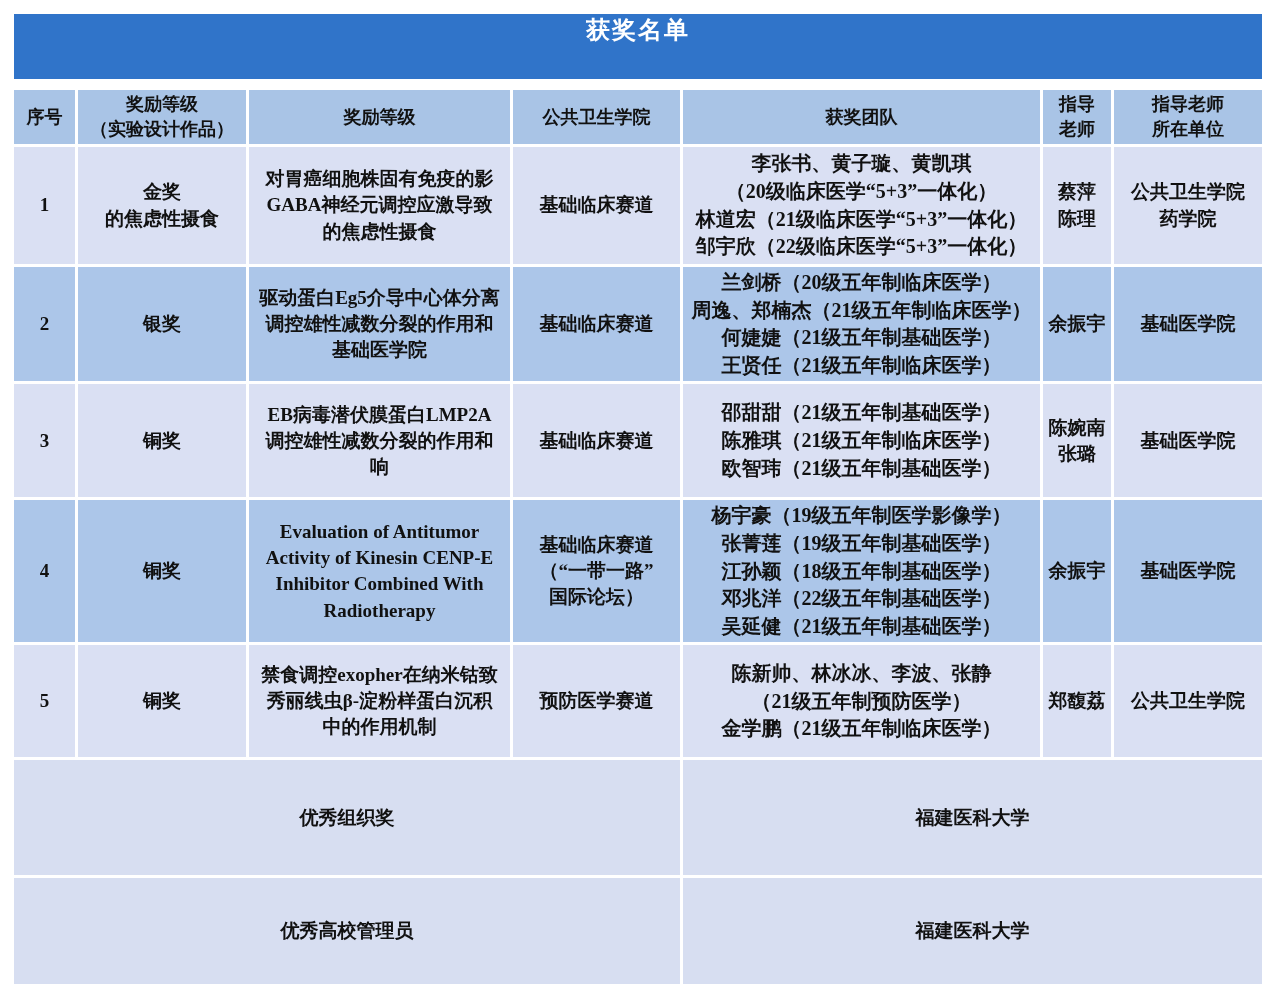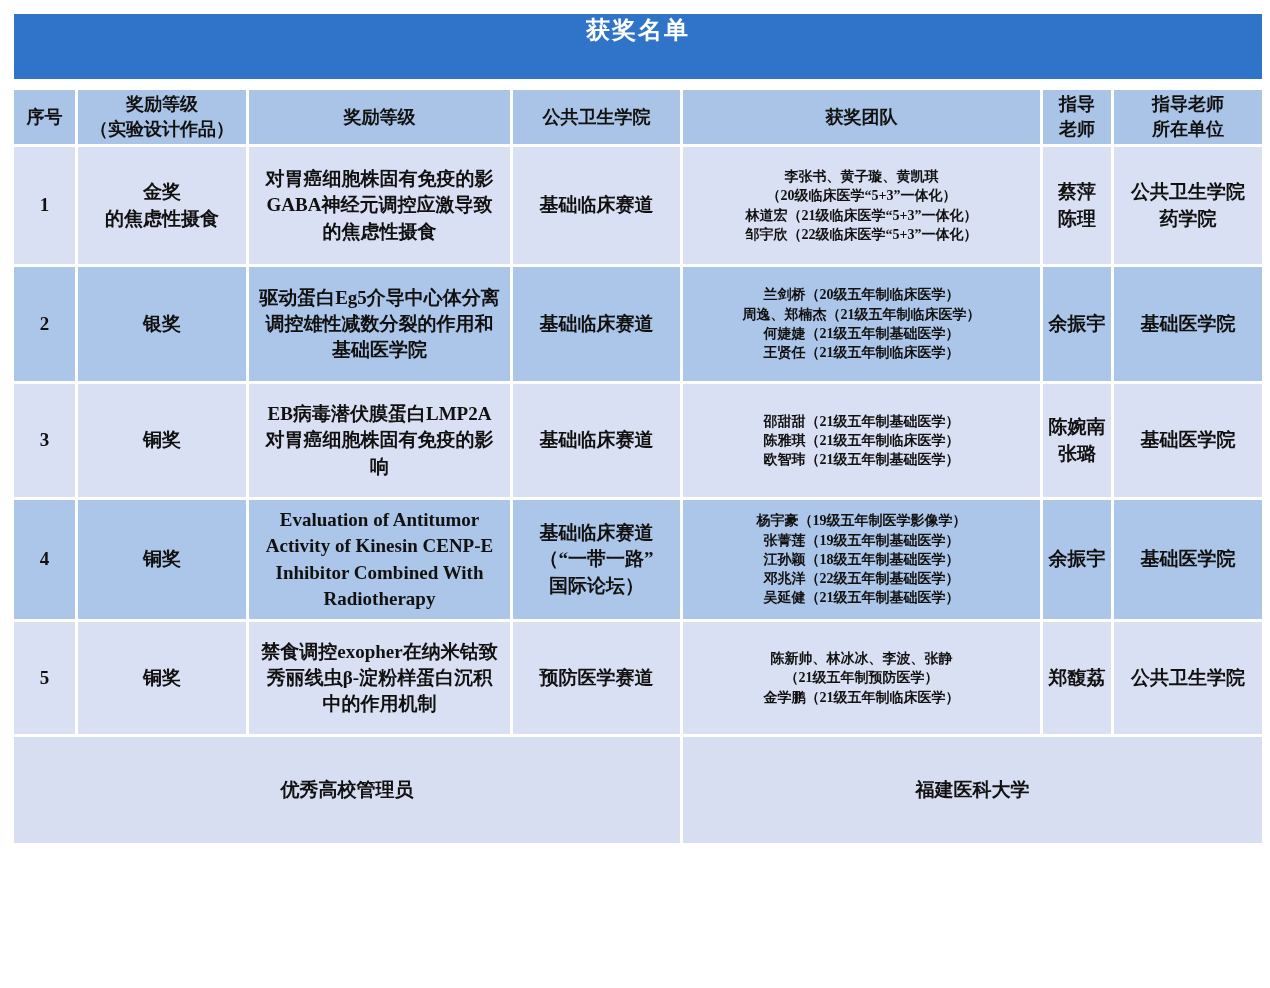--- a/index.html
+++ b/index.html
@@ -28,21 +28,21 @@
   }
   th,td{
     text-align:center;vertical-align:middle;
     font-weight:bold;font-size:19px;line-height:1.38;
     white-space:pre-line;padding:2px 4px;overflow:hidden;
   }
   thead th{background:var(--header-row);font-size:18px;}
   tr.light td{background:var(--row-light);}
   tr.medium td{background:var(--row-medium);}
   tr.footer td{background:var(--footer-row);}
-  td.team{font-size:14px;}
+  td.team{font-size:20px;}
 </style>
 </head>
 <body>
 
 <div class="page">
 
   <div class="title-bar">
     <span>获奖名单</span>
   </div>
 
@@ -99,21 +99,21 @@
 周逸、郑楠杰（21级五年制临床医学）
 何婕婕（21级五年制基础医学）
 王贤任（21级五年制临床医学）</td>
         <td>余振宇</td>
         <td>基础医学院</td>
       </tr>
       <tr class="light" style="height:113px">
         <td>3</td>
         <td>铜奖</td>
         <td>EB病毒潜伏膜蛋白LMP2A
-对胃癌细胞株固有免疫的影
+调控雄性减数分裂的作用和
 响</td>
         <td>基础临床赛道</td>
         <td class="team">邵甜甜（21级五年制基础医学）
 陈雅琪（21级五年制临床医学）
 欧智玮（21级五年制基础医学）</td>
         <td>陈婉南
 张璐</td>
         <td>基础医学院</td>
       </tr>
       <tr class="medium" style="height:119px">
@@ -140,20 +140,24 @@
         <td>禁食调控exopher在纳米钴致
 秀丽线虫β-淀粉样蛋白沉积
 中的作用机制</td>
         <td>预防医学赛道</td>
         <td class="team">陈新帅、林冰冰、李波、张静
 （21级五年制预防医学）
 金学鹏（21级五年制临床医学）</td>
         <td>郑馥荔</td>
         <td>公共卫生学院</td>
       </tr>
+      <tr class="light footer" style="height:115px">
+        <td colspan="4">优秀组织奖</td>
+        <td colspan="3">福建医科大学</td>
+      </tr>
       <tr class="light footer" style="height:106px">
         <td colspan="4">优秀高校管理员</td>
         <td colspan="3">福建医科大学</td>
       </tr>
     </tbody>
   </table>
 
 </div>
 
 </body></html>

